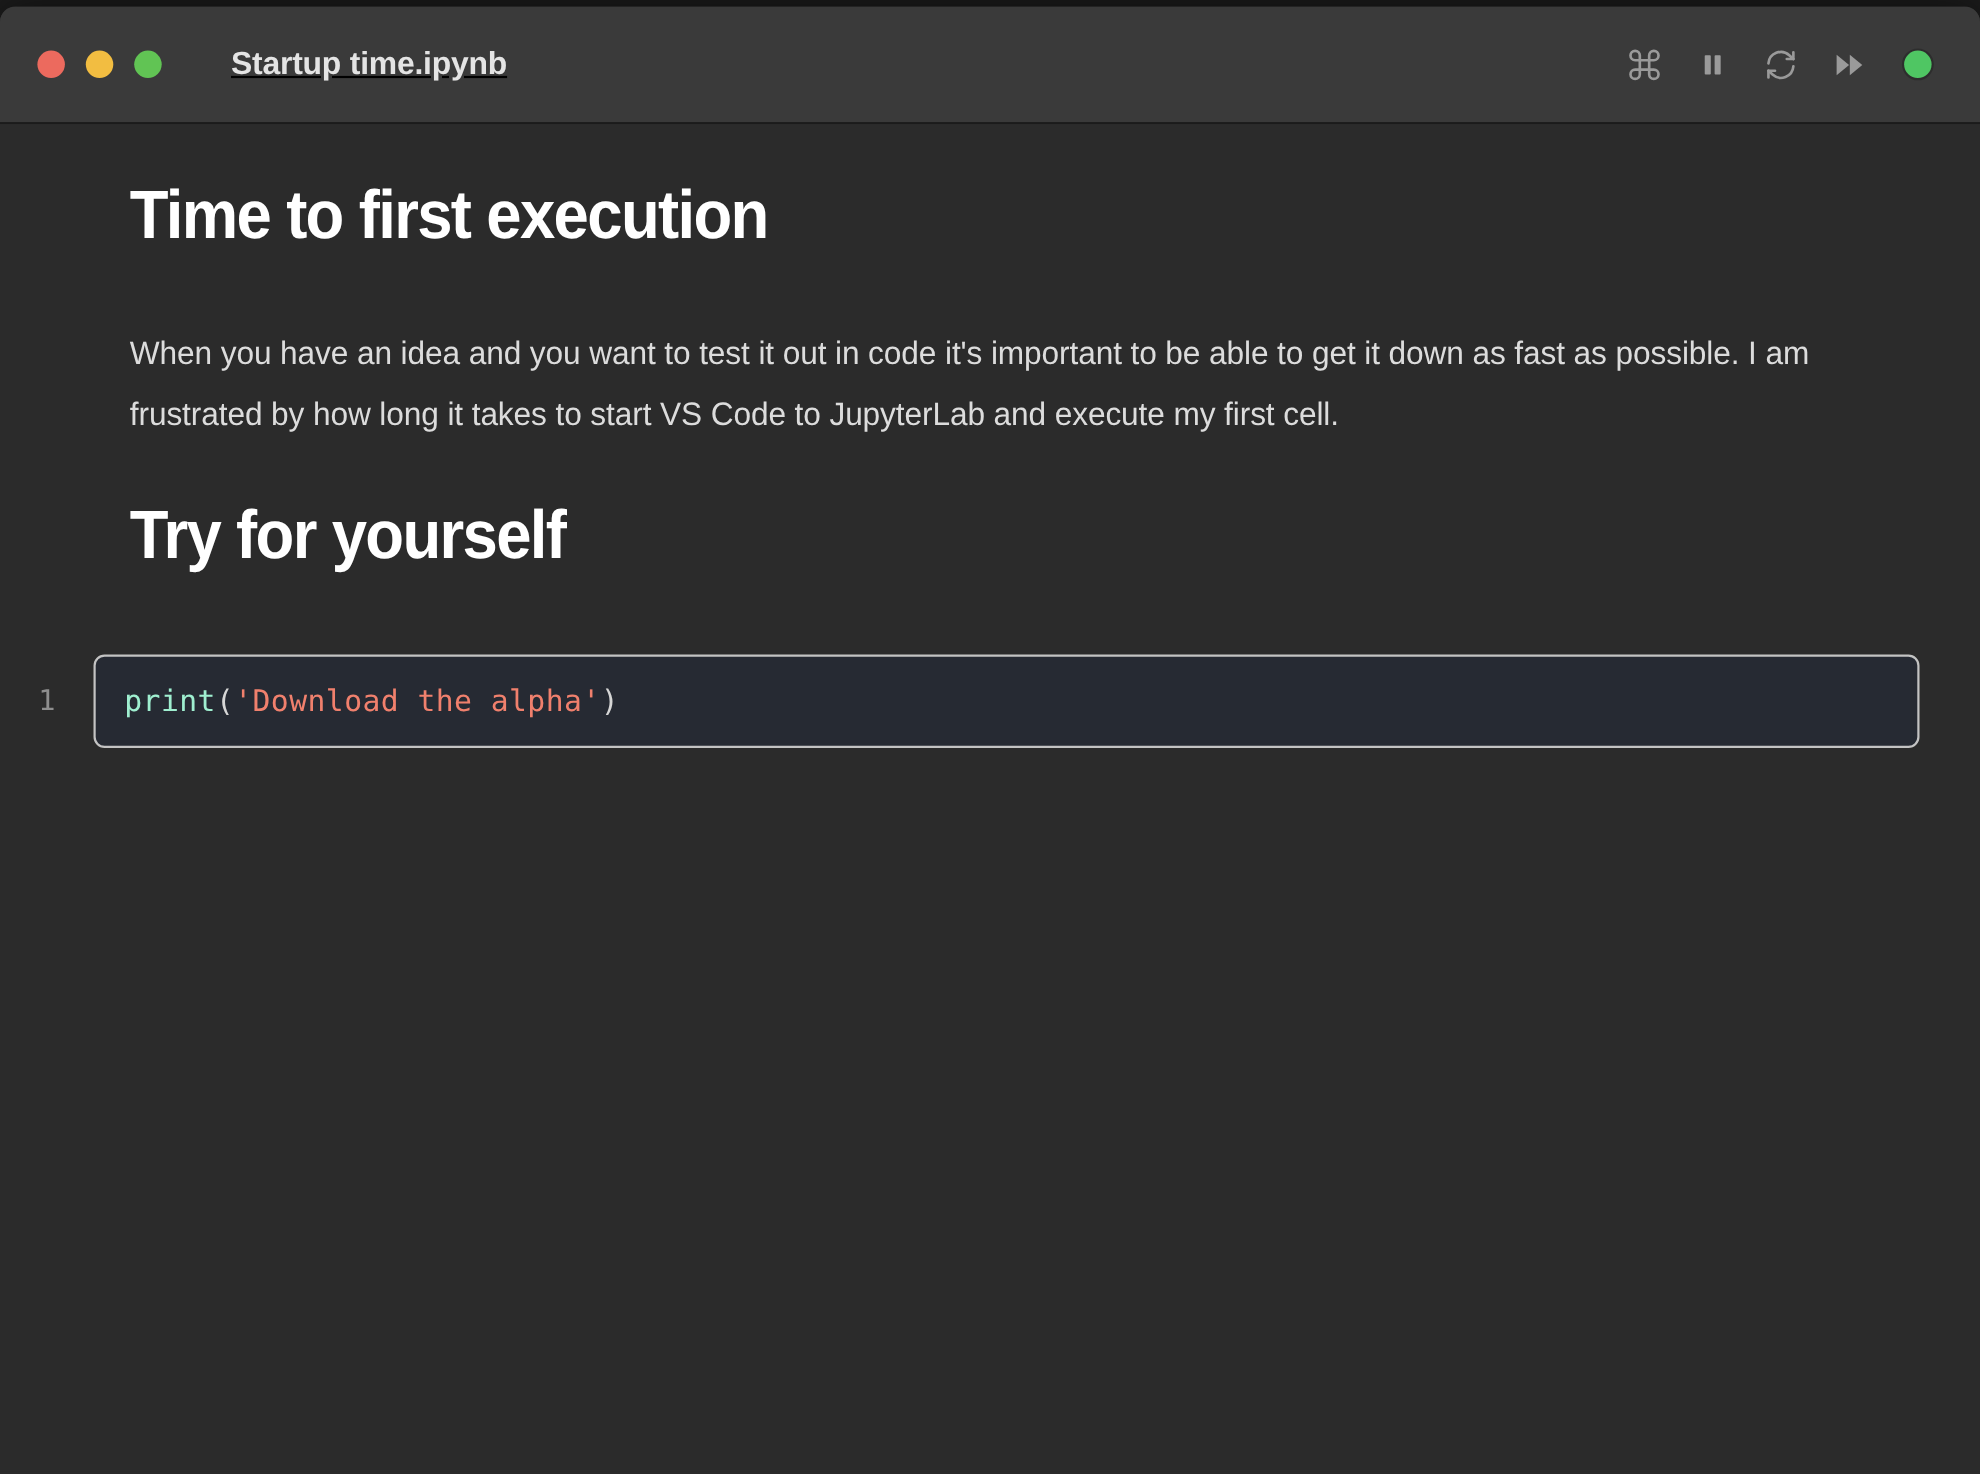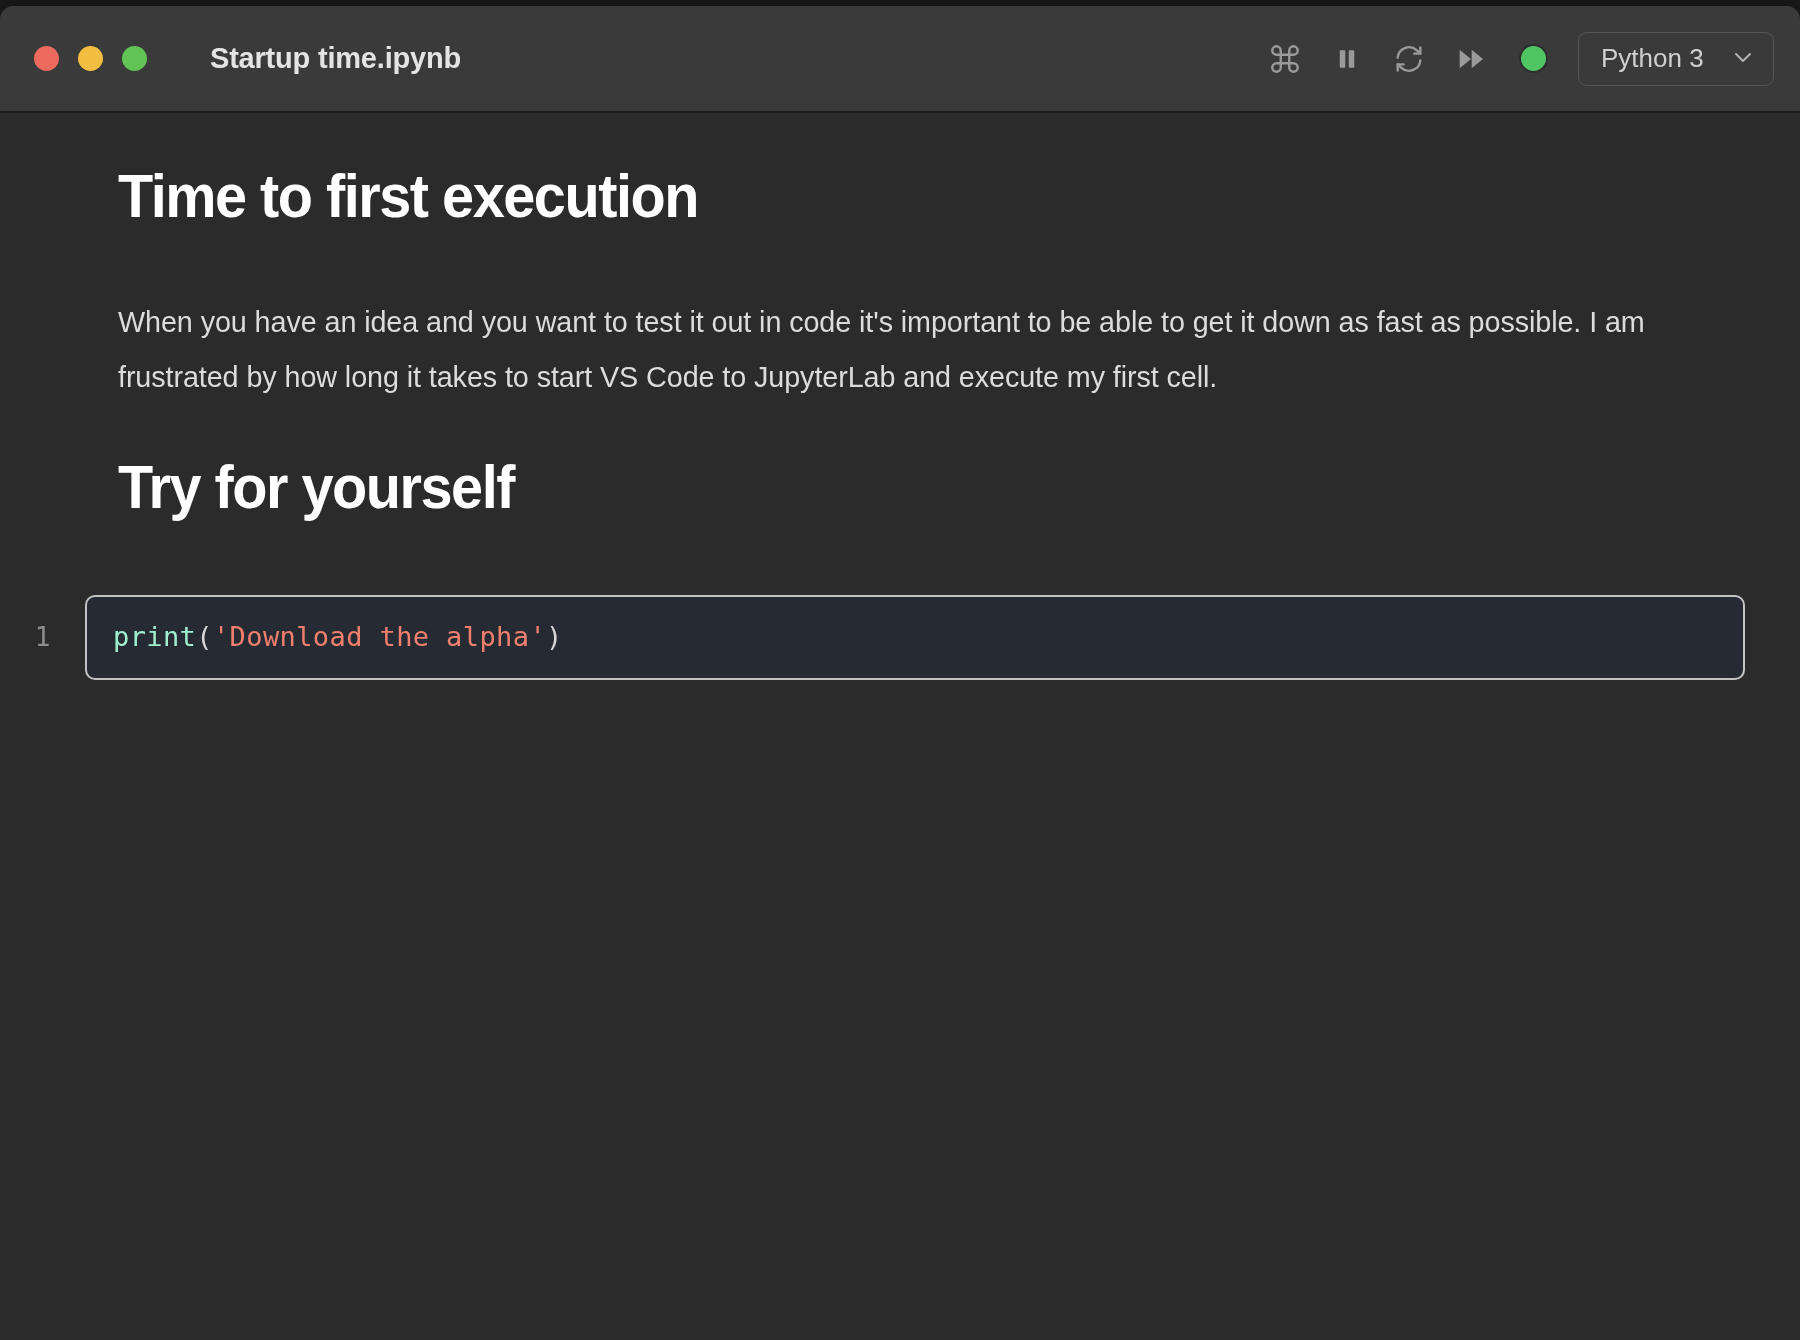--- a/index.html
+++ b/index.html
@@ -29,20 +29,21 @@
 
   
   .titlebar {
     position: relative;
     height: 107px;
     background: #3a3a3a;
     border-bottom: 2px solid #1b1b1b;
     display: flex;
     align-items: center;
     box-sizing: border-box;
+    text-decoration: underline;
   }
 
   .traffic-lights {
     display: flex;
     align-items: center;
     gap: 19px;
     margin-left: 34px;
   }
   .light {
     width: 25px;
@@ -191,21 +192,21 @@
   .code-cell {
     flex: 1 1 auto;
     margin-right: 55px;
     background: #262a33;
     border: 2.5px solid #c3c3c3;
     border-radius: 10px;
     padding: 22px 26px 22px 26px;
     box-sizing: border-box;
     min-height: 85px;
     display: flex;
-    align-items: center;
+    align-items: flex-end;
   }
 
   .code-line {
     font-family: "DejaVu Sans Mono", monospace;
     font-size: 27px;
     line-height: 36px;
     white-space: pre;
     letter-spacing: 0.4px;
   }
   .tok-fn    { color: #9fefd0; }
@@ -277,28 +278,20 @@
             <polygon points="3.5,5 12,12 3.5,19"></polygon>
             <polygon points="12.5,5 21,12 12.5,19"></polygon>
           </svg>
         </span>
       </div>
 
       <div class="kernel-dot-wrap">
         <span class="kernel-dot"></span>
       </div>
 
-      <div class="kernel-select">
-        <span class="kernel-name">Python 3</span>
-        <span class="chev">
-          <svg width="24" height="24" viewBox="0 0 24 24" fill="none" stroke="currentColor" stroke-width="1.9" stroke-linecap="round" stroke-linejoin="round">
-            <polyline points="5 9 12 16 19 9"></polyline>
-          </svg>
-        </span>
-      </div>
 
     </div>
   </div>
 
   <div class="notebook">
 
     <div class="content">
 
       <h1 class="md-h1">Time to first execution</h1>
 

